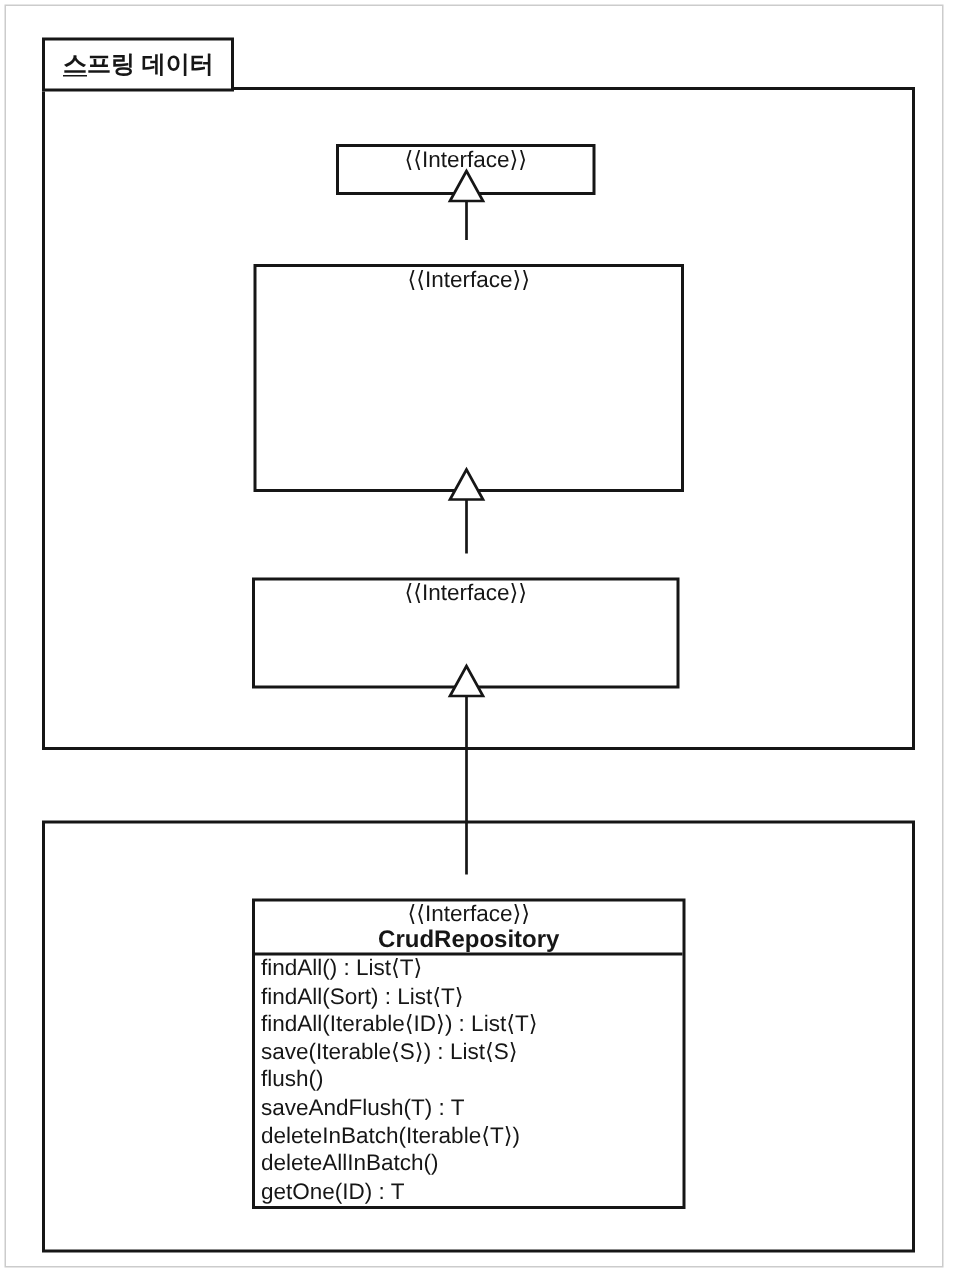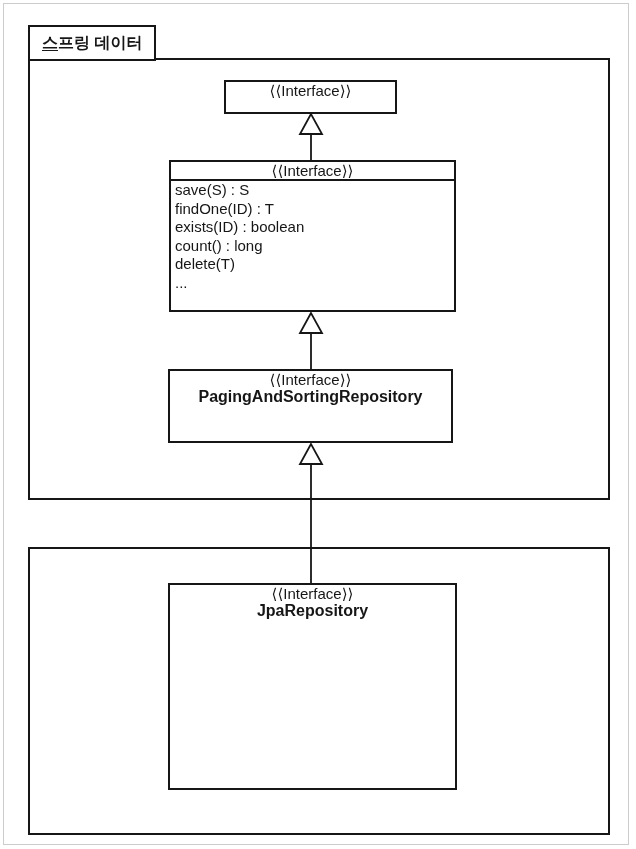--- a/index.html
+++ b/index.html
@@ -48,20 +48,21 @@
     z-index: 1;
   }
   .uml-class {
     position: absolute;
     box-sizing: border-box;
     background: #ffffff;
     border: 2px solid #161616;
     display: flex;
     flex-direction: column;
     z-index: 4;
+    margin-top: 16px;
   }
   .uml-header {
     flex: none;
     text-align: center;
     padding-top: 1px;
   }
   .stereotype {
     font-size: 15px;
     line-height: 16px;
     font-weight: normal;
@@ -105,40 +106,42 @@
   <div class="uml-class" style="left:224px; top:80px; width:173px; height:34px;">
     <div class="uml-header">
       <div class="stereotype">⟨⟨Interface⟩⟩</div>
     </div>
   </div>
 
   <div class="uml-class" style="left:169px; top:160px; width:287px; height:152px;">
     <div class="uml-header">
       <div class="stereotype">⟨⟨Interface⟩⟩</div>
     </div>
-    <div class="uml-methods">save(S) : S
-findOne(ID) : T
-exists(ID) : boolean
-count() : long
-delete(T)
-...</div>
   </div>
 
   <div class="uml-class" style="left:168px; top:369px; width:285px; height:74px;">
     <div class="uml-header">
       <div class="stereotype">⟨⟨Interface⟩⟩</div>
-      <div class="class-name">PagingAndSortingRepository</div>
     </div>
   </div>
 
   <div class="uml-class" style="left:168px; top:583px; width:289px; height:207px;">
     <div class="uml-header">
       <div class="stereotype">⟨⟨Interface⟩⟩</div>
-      <div class="class-name">JpaRepository</div>
+      <div class="class-name">CrudRepository</div>
     </div>
+    <div class="uml-methods">findAll() : List⟨T⟩
+findAll(Sort) : List⟨T⟩
+findAll(Iterable⟨ID⟩) : List⟨T⟩
+save(Iterable⟨S⟩) : List⟨S⟩
+flush()
+saveAndFlush(T) : T
+deleteInBatch(Iterable⟨T⟩)
+deleteAllInBatch()
+getOne(ID) : T</div>
   </div>
 
   <svg id="connector-layer" viewBox="0 0 636 849" xmlns="http://www.w3.org/2000/svg">
     <g stroke="#161616" stroke-width="1.8" fill="none">
       <line x1="311" y1="134" x2="311" y2="160"></line>
       <polygon points="311,114 300,134 322,134" fill="#ffffff"></polygon>
     </g>
     <g stroke="#161616" stroke-width="1.8" fill="none">
       <line x1="311" y1="333" x2="311" y2="369"></line>
       <polygon points="311,313 300,333 322,333" fill="#ffffff"></polygon>

